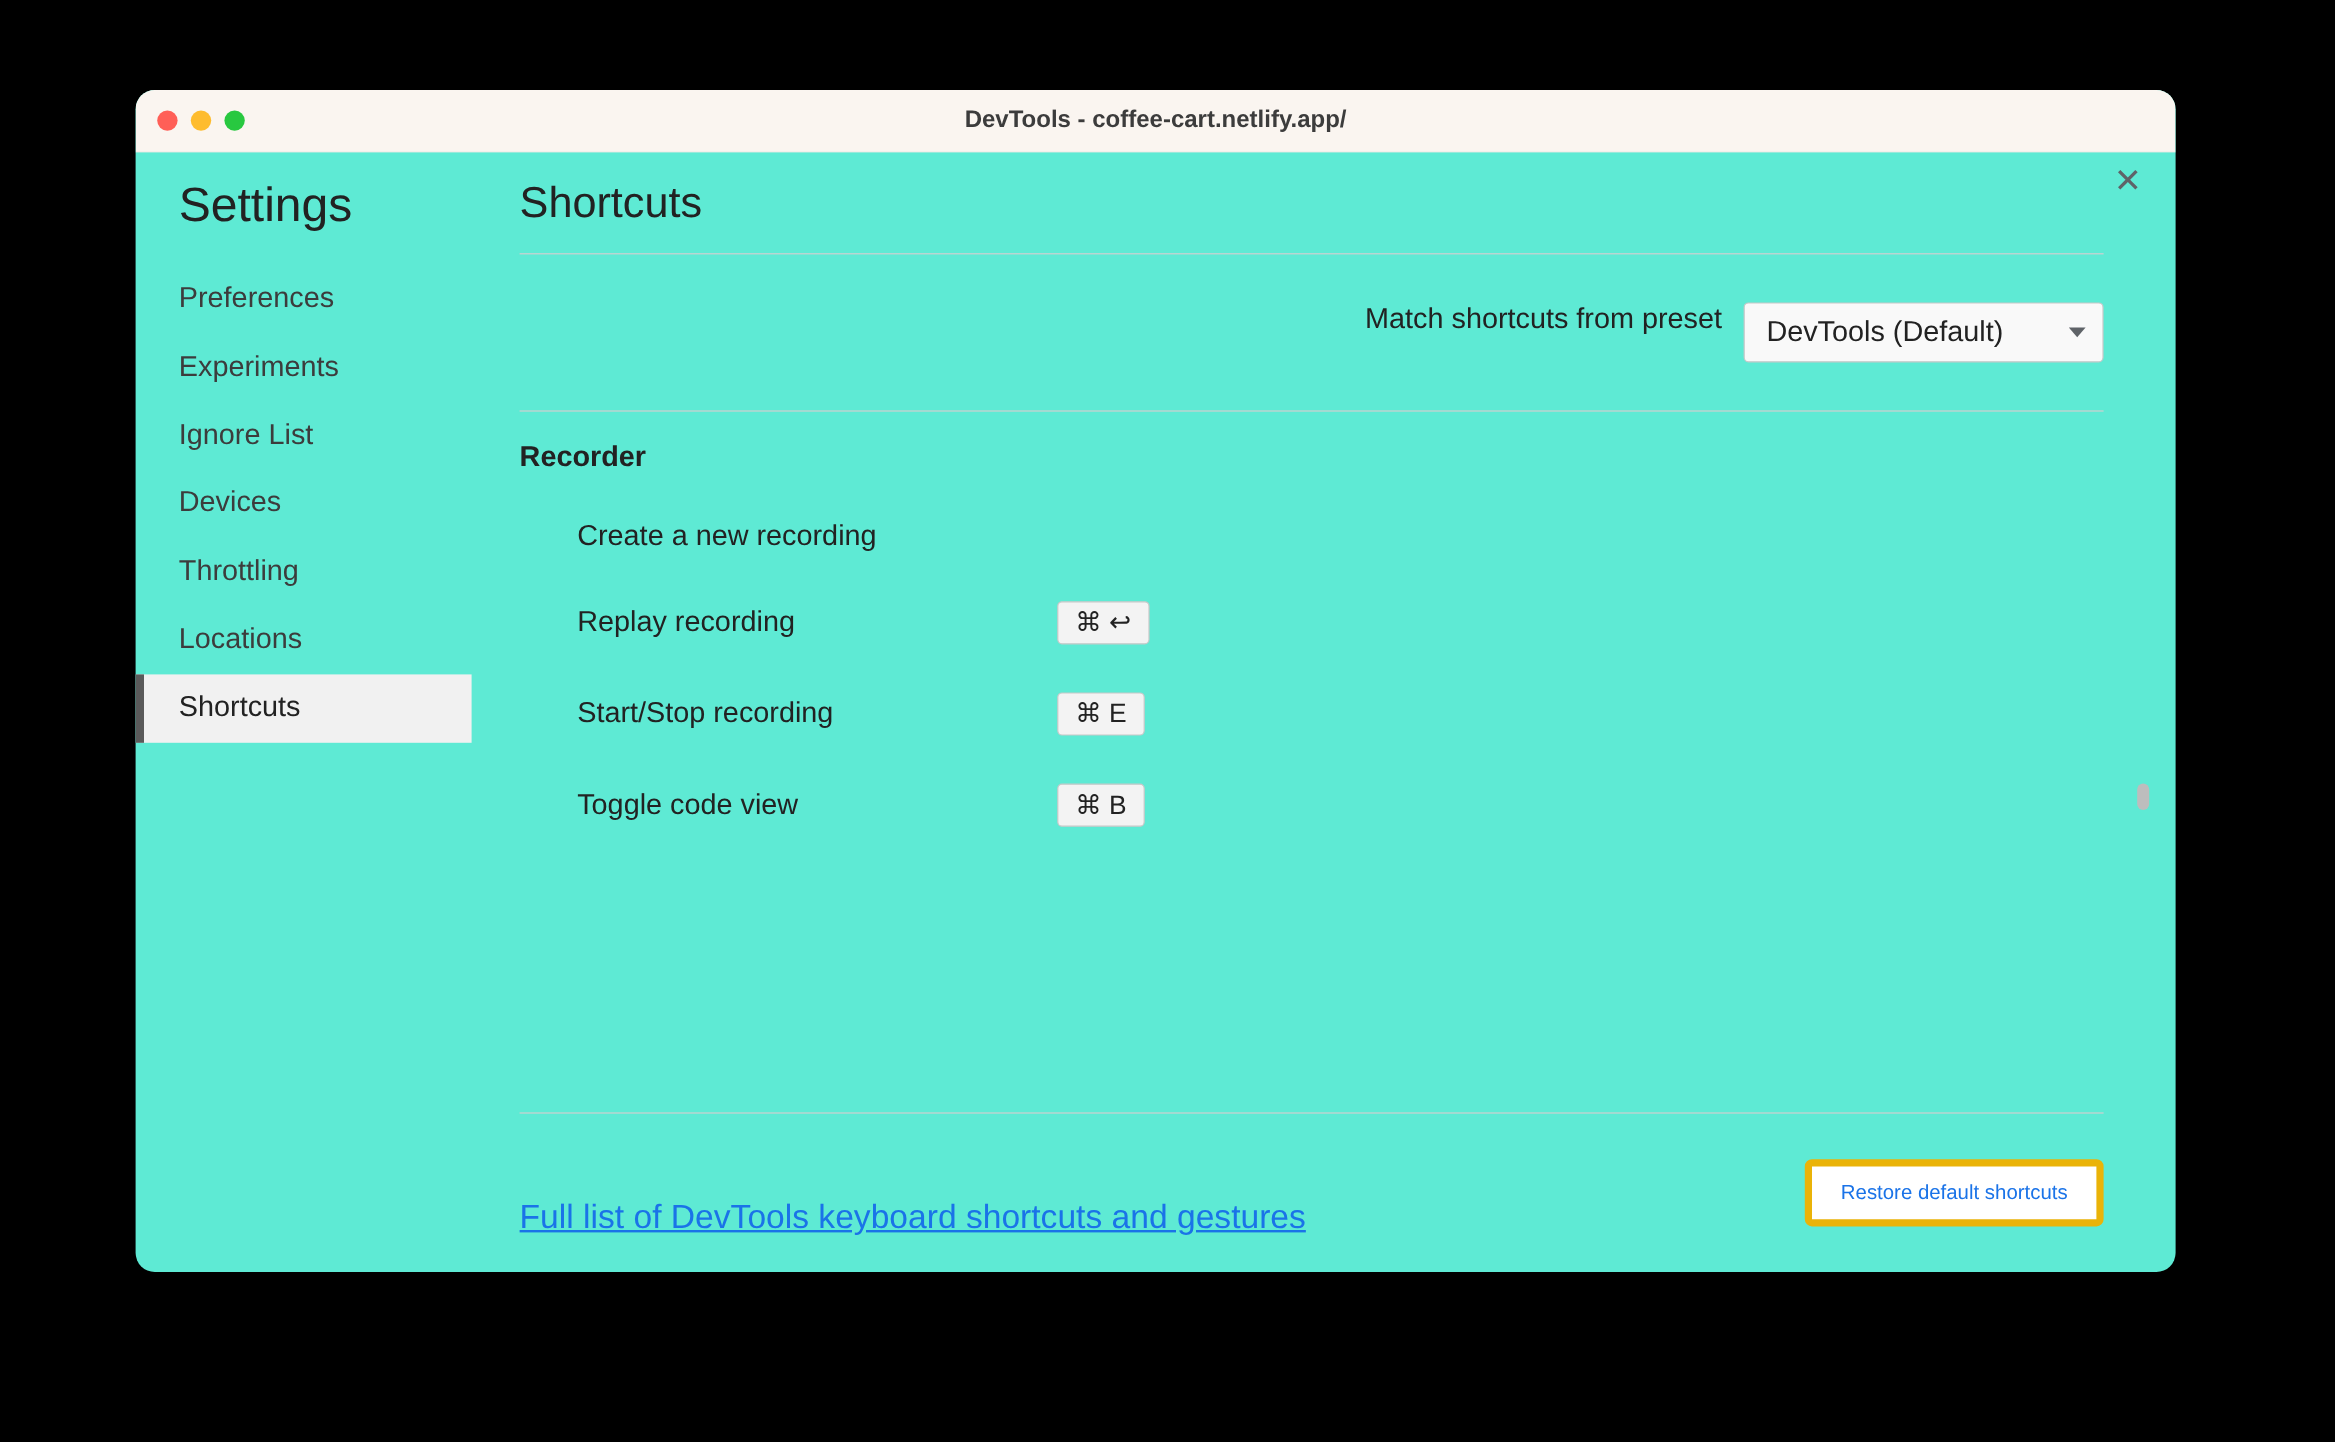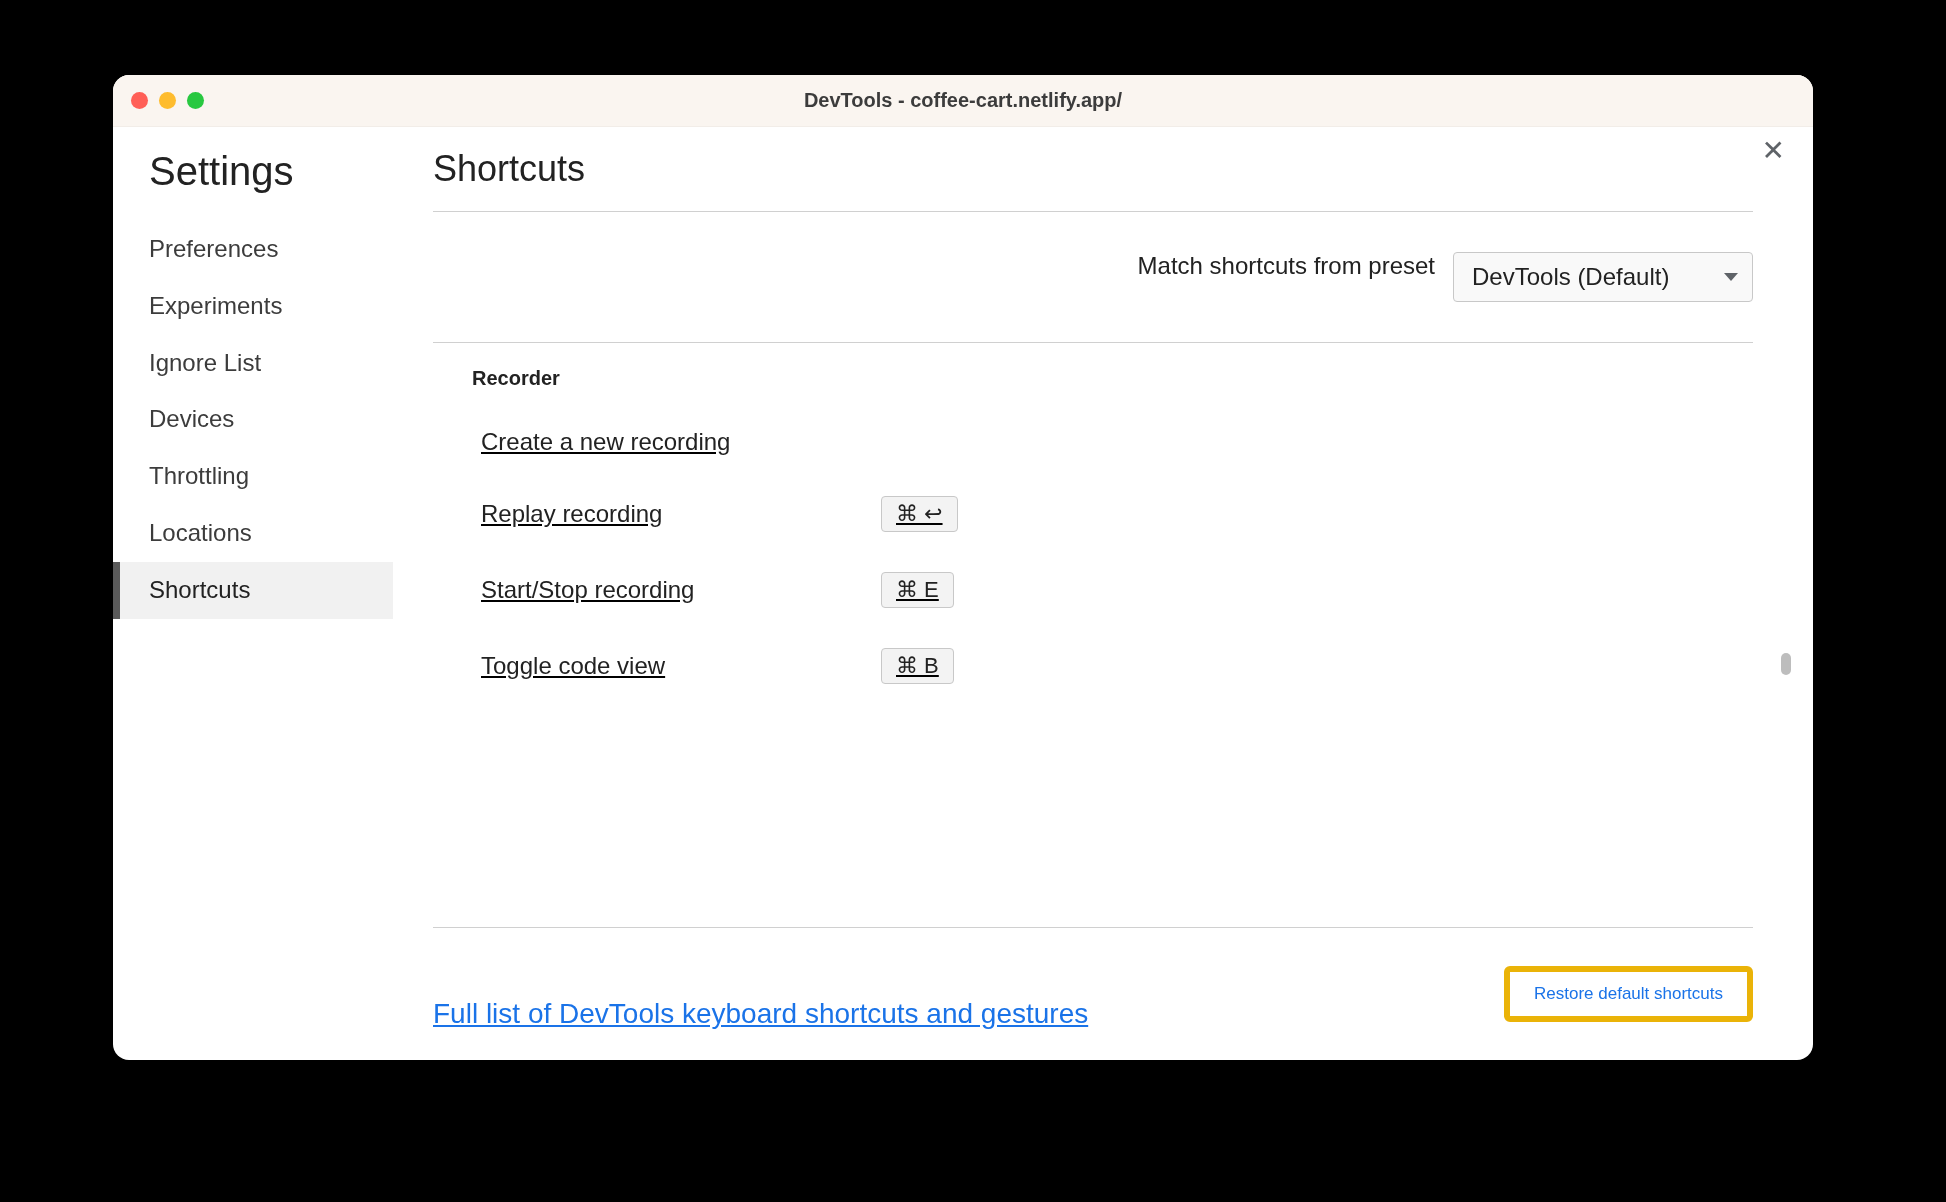--- a/index.html
+++ b/index.html
@@ -10,21 +10,21 @@
     width: 1946px;
     height: 1202px;
     position: relative;
   }
   .window {
     position: absolute;
     left: 113px;
     top: 75px;
     width: 1700px;
     height: 985px;
-    background: #ffffff;
+    background: #5eead4;
     border-radius: 16px;
     overflow: hidden;
     box-shadow: 0 20px 60px rgba(0,0,0,0.5);
   }
   .titlebar {
     height: 52px;
     background: #faf5f0;
     display: flex;
     align-items: center;
     position: relative;
@@ -160,31 +160,29 @@
   .scroll-indicator {
     position: absolute;
     right: -38px;
     top: 310px;
     width: 10px;
     height: 22px;
     background: #bdbdbd;
     border-radius: 5px;
   }
   .section-header {
-    font-size: 20px;
+    font-size: 24px;
     font-weight: 700;
     color: #222;
     padding: 24px 0 18px 0;
-    margin-left: 39px;
   }
   .shortcut-row {
     display: flex;
     align-items: center;
     padding: 20px 0 20px 48px;
-    text-decoration: underline;
   }
   .shortcut-label {
     font-size: 24px;
     color: #222;
     width: 400px;
   }
   .keycap {
     display: inline-flex;
     align-items: center;
     gap: 10px;

